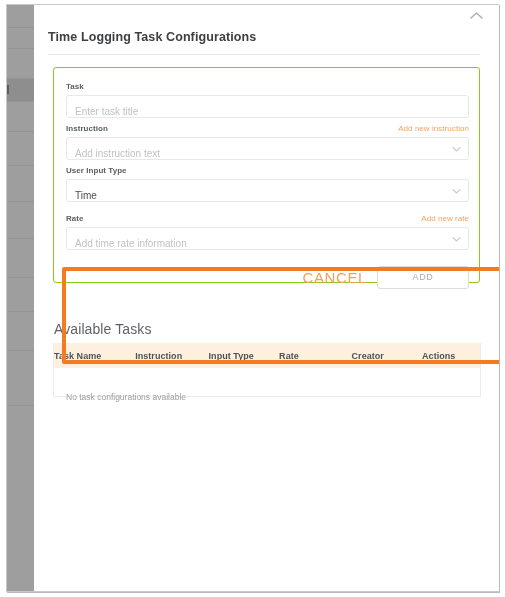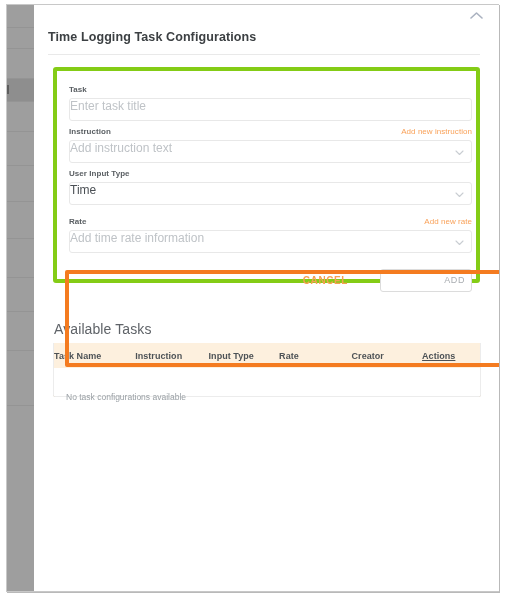--- a/index.html
+++ b/index.html
@@ -107,21 +107,21 @@
     width: 432px; height: 1px;
     background: #e9e9e9;
   }
 
   
   .form-box {
     position: absolute;
     left: 19px; top: 62px;
     width: 427px;
     height: 216px;
-    border: 4px solid #84cc16;
+    border: 1px solid #84cc16;
     border-radius: 3px;
     background: #ffffff;
   }
 
   .field { position: absolute; left: 12px; width: 403px; }
 
   .field-label {
     font-size: 8px;
     color: #5a5f63;
     font-weight: bold;
@@ -142,23 +142,23 @@
   }
 
   .input-ctl {
     position: relative;
     width: 100%;
     height: 23px;
     border: 1px solid #e8e8e8;
     border-radius: 3px;
     background: #ffffff;
     display: flex;
-    align-items: flex-start;
-    padding: 0 0;
-    font-size: 12px;
+    align-items: flex-end;
+    padding: 0 8px;
+    font-size: 10px;
   }
   .input-ctl.placeholder { color: #bfc3c7; }
   .input-ctl.value { color: #4a4f54; }
 
   .chev {
     position: absolute;
     right: 7px; top: 50%;
     transform: translateY(-50%);
     pointer-events: none;
   }
@@ -179,44 +179,42 @@
     position: absolute;
     left: 12px; top: 196px;
     width: 403px;
     height: 26px;
     display: flex;
     align-items: center;
     justify-content: flex-end;
     gap: 0;
   }
   .btn-cancel {
-    font-size: 10px;
-    font-weight: bold;
+    font-size: 15px;
+    font-weight: normal;
     color: #f6a052;
     letter-spacing: 0.6px;
     background: none;
     border: none;
     cursor: pointer;
     padding: 6px 10px;
     font-family: "Liberation Sans", sans-serif;
   }
   .btn-add {
     width: 92px;
     height: 23px;
     border: 1px solid #dcdcdc;
     border-radius: 3px;
     background: #ffffff;
     color: #a9adb1;
     font-size: 9px;
     font-weight: normal;
     letter-spacing: 0.6px;
     cursor: pointer;
-    margin-left: 22px;
     font-family: "Liberation Sans", sans-serif;
-    text-align: right;
   }
 
   
   .section-title {
     position: absolute;
     left: 12px; top: 316px;
     font-size: 14px;
     color: #5f6368;
     font-weight: normal;
     letter-spacing: 0.1px;

